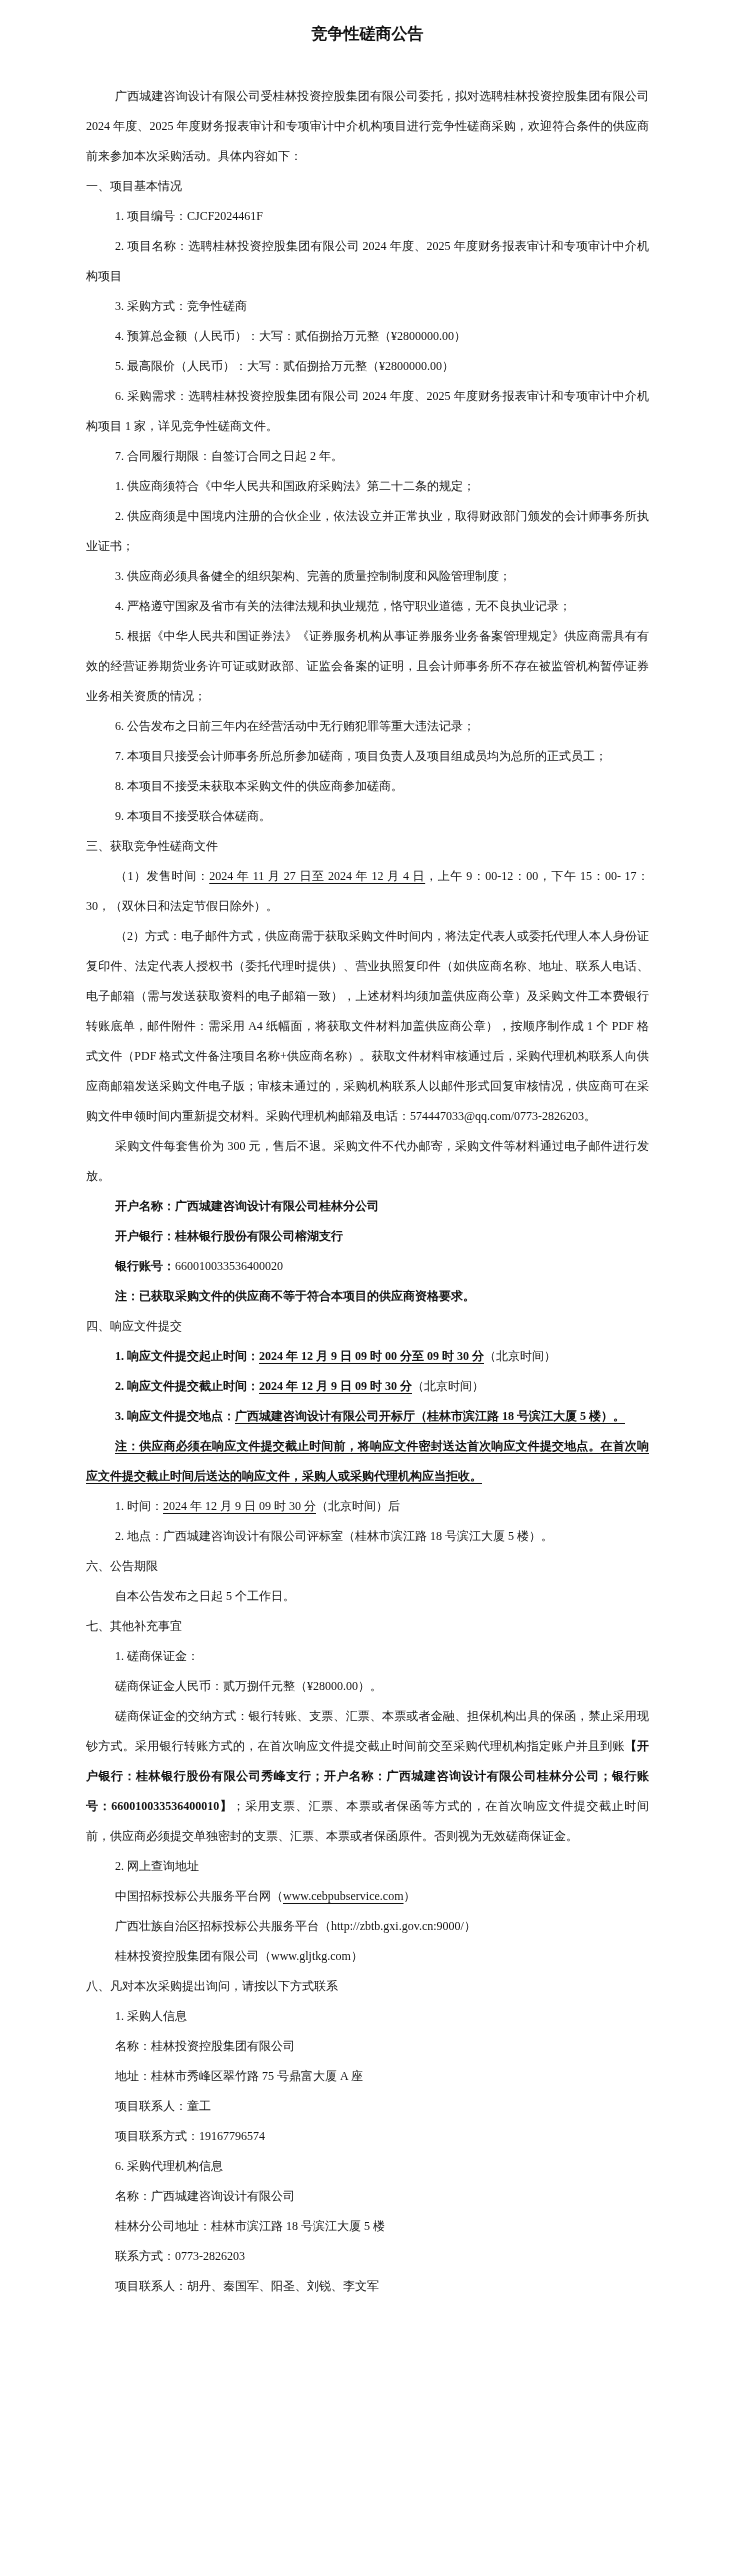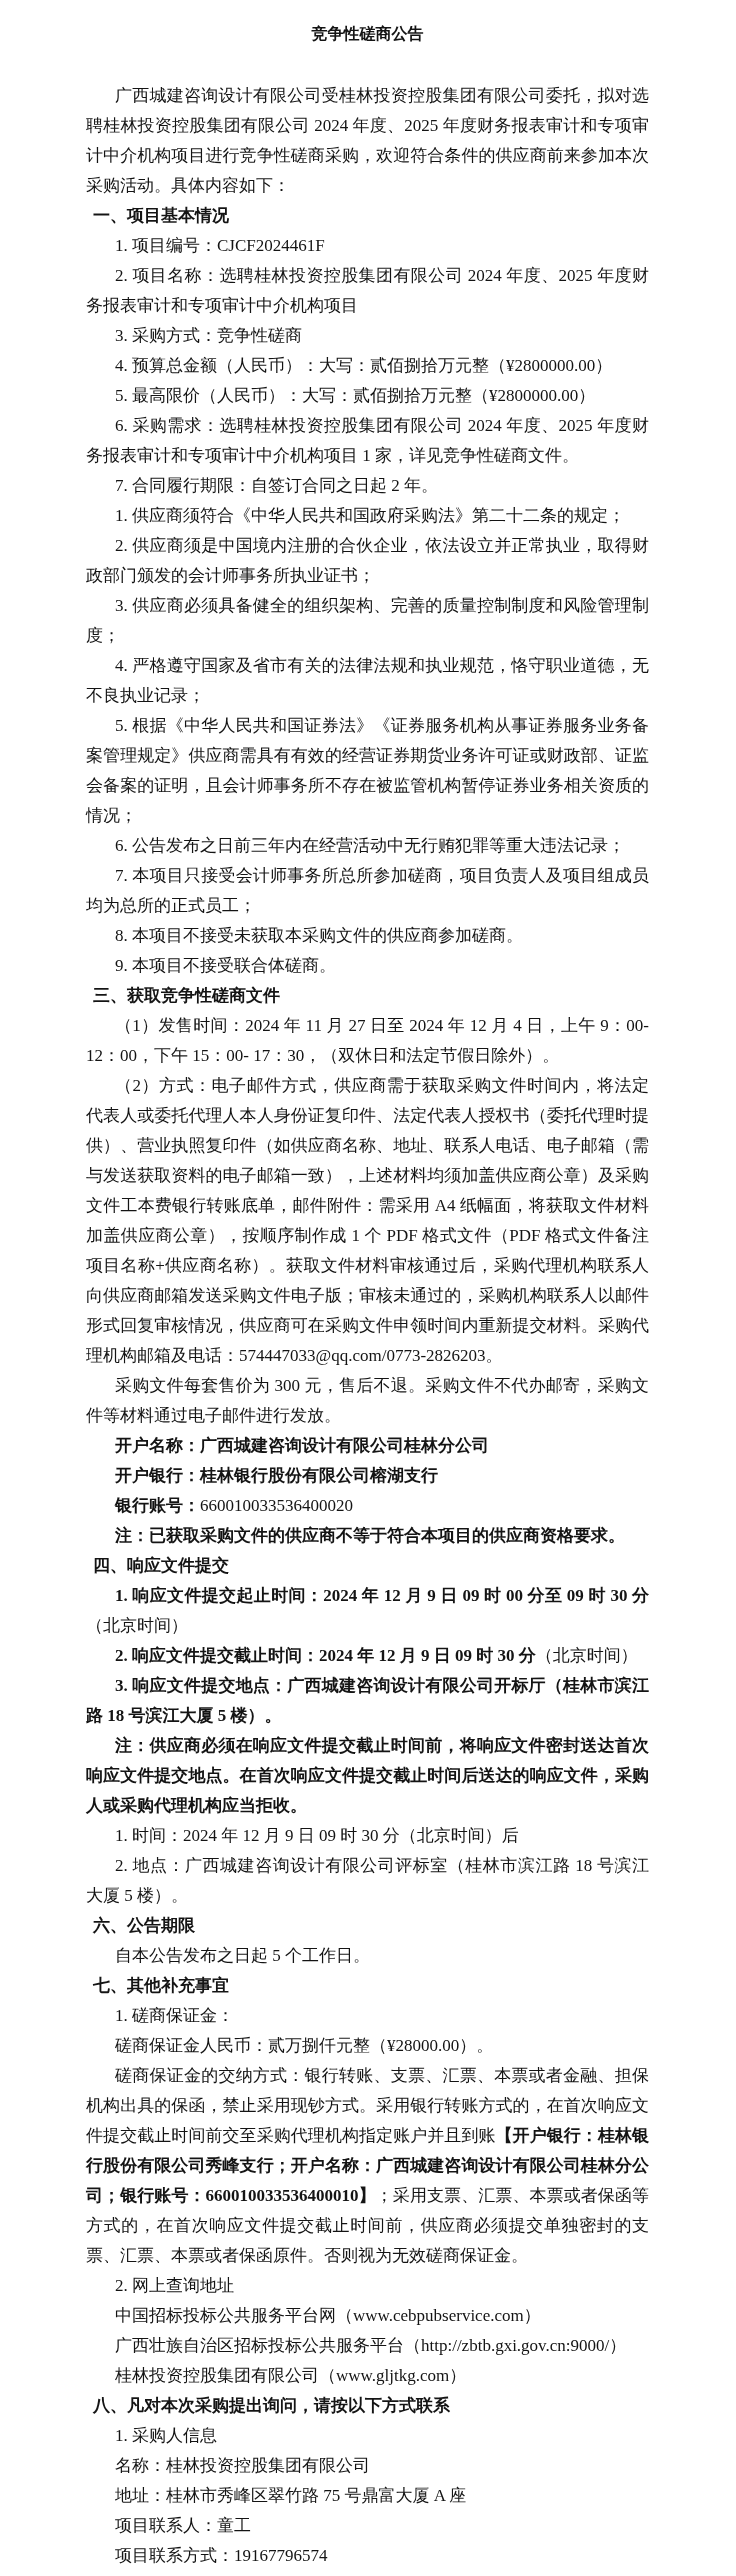--- a/index.html
+++ b/index.html
@@ -18,28 +18,28 @@
   }
   .title{
     text-align:center;
     font-size:16px;
     font-weight:bold;
     line-height:31px;
     margin:0 0 32px 0;
   }
   p.line{
     margin:0;
-    font-size:17px;
+    font-size:12px;
     line-height:30px;
     text-align:justify;
   }
   p.para{ text-indent:29px; }
-  p.heading{ font-weight:bold; text-indent:0;margin-left:7px; }
+  p.heading{ font-weight:normal; text-indent:0; }
   span.b{ font-weight:bold; }
-  span.u{ text-underline-offset:3.1px; }
+  span.u{ text-decoration:underline; text-underline-offset:3.1px; }
 </style>
 </head>
 <body>
 
 <div class="doc">
   <h1 class="title">竞争性磋商公告</h1>
   <div>
       <p class="line para"><span>广西城建咨询设计有限公司受桂林投资控股集团有限公司委托，拟对选聘桂林投资控股集团有限公司 2024 年度、2025 年度财务报表审计和专项审计中介机构项目进行竞争性磋商采购，欢迎符合条件的供应商前来参加本次采购活动。具体内容如下：</span></p>
       <p class="line heading"><span>一、项目基本情况</span></p>
       <p class="line para"><span>1. 项目编号：CJCF2024461F</span></p>

